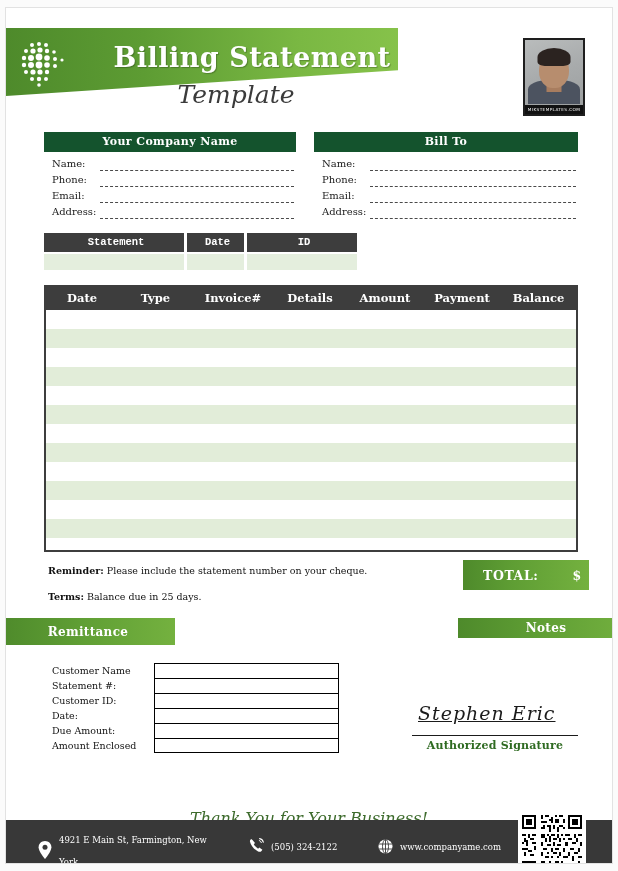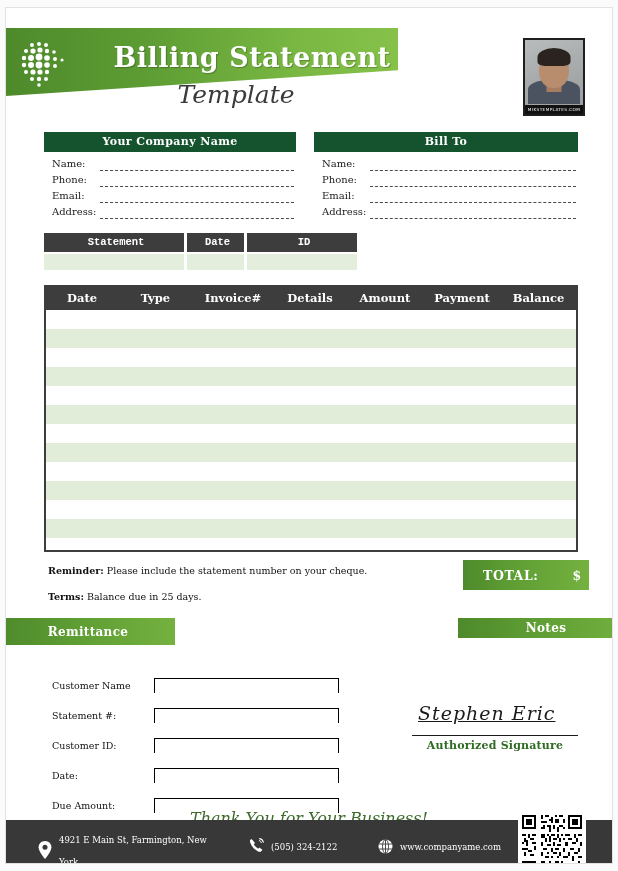--- a/index.html
+++ b/index.html
@@ -234,21 +234,21 @@
     font-weight: bold;
     font-size: 12px;
     display: flex;
     align-items: center;
     justify-content: center;
     letter-spacing: 0.3px;
   }
 
   
   .rem-form { position: absolute; }
-  .rem-row { display: flex; height: 15px; margin-top: 15px; }
+  .rem-row { display: flex; height: 15px; }
   .rem-label {
     width: 110px;
     font-family: "DejaVu Serif", serif;
     font-size: 9.5px;
     color: #111111;
     padding-left: 8px;
     box-sizing: border-box;
     line-height: 15px;
   }
   .rem-box {

